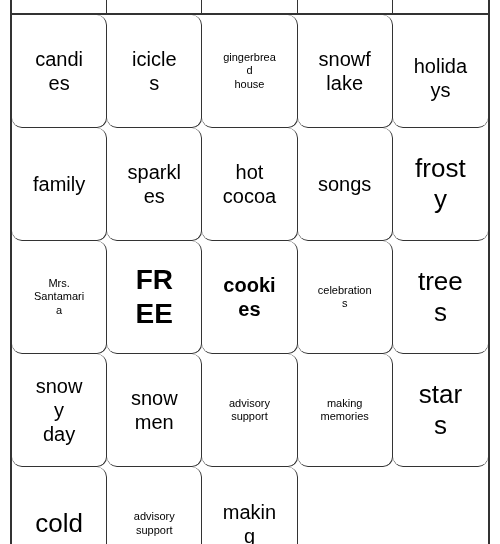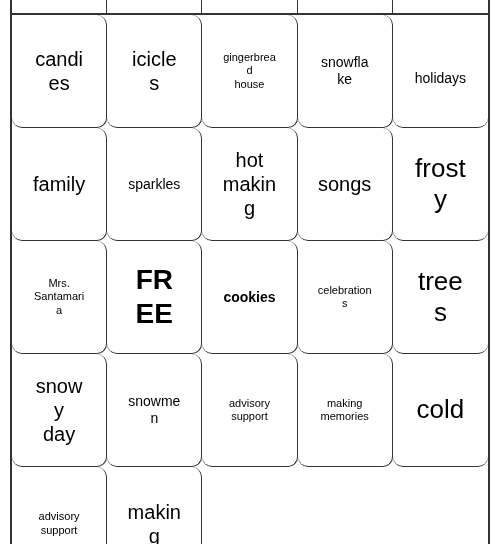--- a/index.html
+++ b/index.html
@@ -64,21 +64,21 @@
       font-size: 26px;
     }
     .bingo-cell.free {
       font-size: 28px;
       font-weight: bold;
     }
     .bingo-cell.small {
       font-size: 11px;
     }
     .bingo-cell.medium {
-      font-size: 14px;
+      font-size: 20px;
     }
   </style>
 </head>
 <body>
 
 <div class="bingo-card">
   <div class="bingo-header">
   <div class="bingo-header-cell">B</div>
       <div class="bingo-header-cell">I</div>
       <div class="bingo-header-cell">N</div>
@@ -88,34 +88,35 @@
   <div class="bingo-grid">
   <div class="bingo-cell large" style="white-space: pre-wrap;">candies</div>
       <div class="bingo-cell large" style="white-space: pre-wrap;">icicles</div>
       <div class="bingo-cell small" style="white-space: pre-wrap;">gingerbread
 house</div>
       <div class="bingo-cell medium" style="white-space: pre-wrap;">snowflake</div>
       <div class="bingo-cell medium" style="white-space: pre-wrap; margin-top: 14px;">holidays</div>
       <div class="bingo-cell large" style="white-space: pre-wrap;">family</div>
       <div class="bingo-cell medium" style="white-space: pre-wrap;">sparkles</div>
       <div class="bingo-cell large" style="white-space: pre-wrap;">hot
-making</div>
+cocoa</div>
       <div class="bingo-cell large" style="white-space: pre-wrap;">songs</div>
       <div class="bingo-cell xlarge" style="white-space: pre-wrap;">frosty</div>
       <div class="bingo-cell small" style="white-space: pre-wrap;">Mrs.
 Santamaria</div>
       <div class="bingo-cell free" style="white-space: pre-wrap;">FREE</div>
       <div class="bingo-cell medium" style="white-space: pre-wrap; font-weight: bold;">cookies</div>
       <div class="bingo-cell small" style="white-space: pre-wrap;">celebrations</div>
       <div class="bingo-cell xlarge" style="white-space: pre-wrap;">trees</div>
       <div class="bingo-cell large" style="white-space: pre-wrap;">snowy
 day</div>
       <div class="bingo-cell medium" style="white-space: pre-wrap;">snowmen</div>
       <div class="bingo-cell small" style="white-space: pre-wrap;">advisory
 support</div>
       <div class="bingo-cell small" style="white-space: pre-wrap;">making
 memories</div>
+      <div class="bingo-cell xlarge" style="white-space: pre-wrap;">stars</div>
       <div class="bingo-cell xlarge" style="white-space: pre-wrap;">cold</div>
       <div class="bingo-cell small" style="white-space: pre-wrap;">advisory
 support</div>
       <div class="bingo-cell large" style="white-space: pre-wrap;">making</div>
     </div>
 </div>
 
 </body></html>

